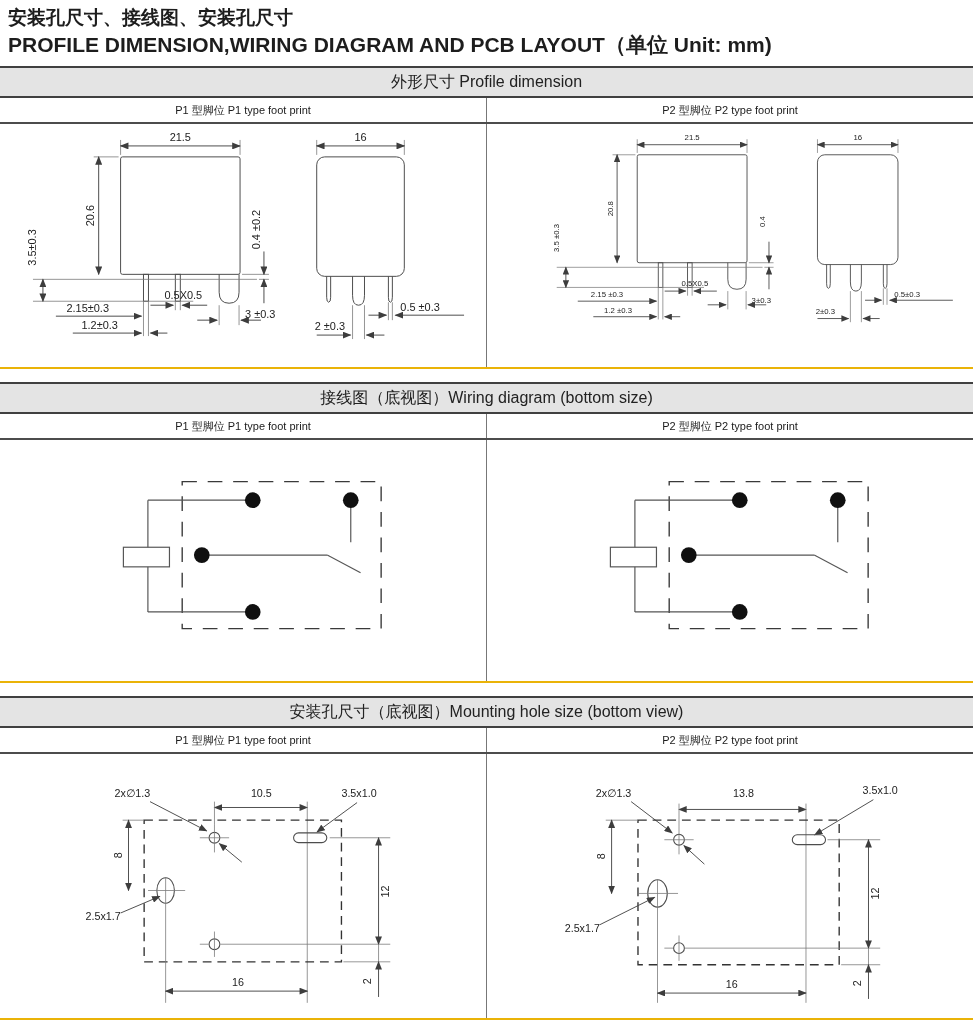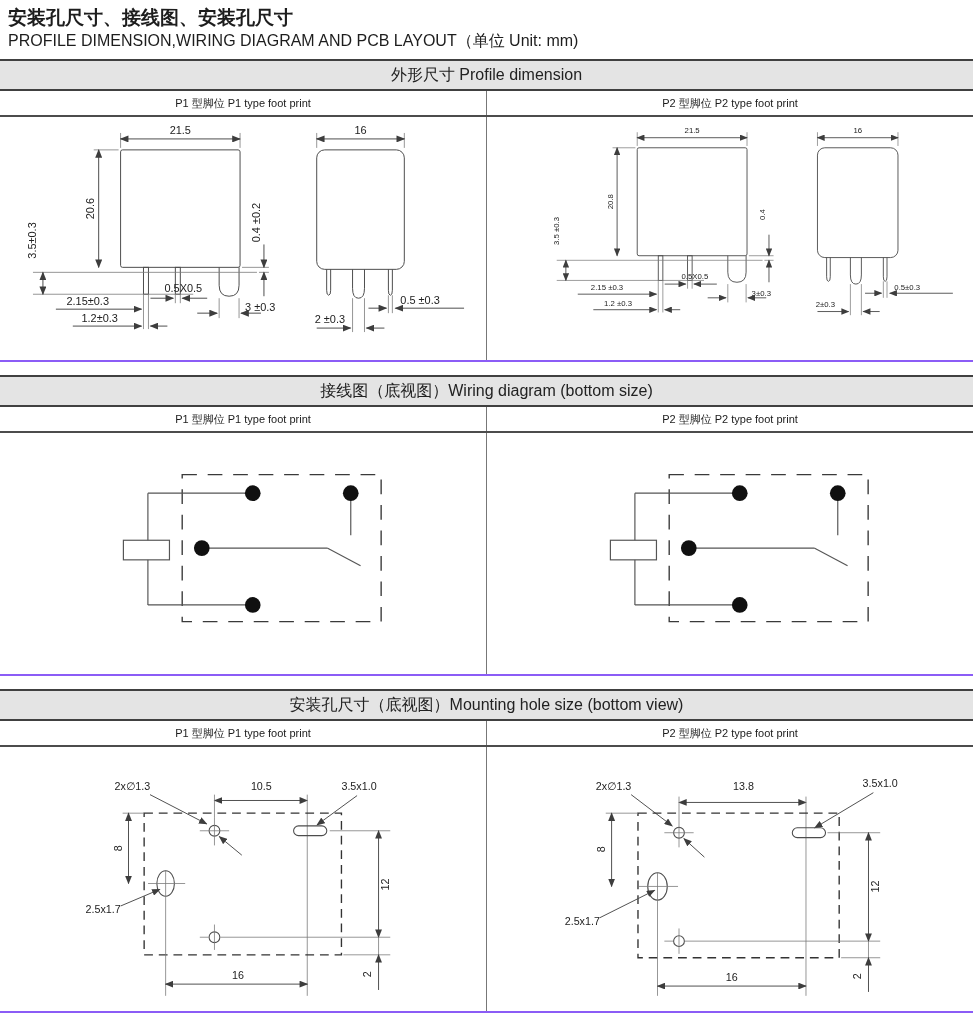--- a/index.html
+++ b/index.html
@@ -1,20 +1,20 @@
 <!DOCTYPE html>
 <html><head>
 <meta charset="utf-8">
 <style>
   html,body{margin:0;padding:0;background:#fff;}
   body{width:973px;height:1024px;overflow:hidden;font-family:"Liberation Sans","DejaVu Sans",sans-serif;color:#1d1d1d;}
   .title-block{padding:6px 10px 8px 8px;}
   .title-zh{font-size:19px;font-weight:bold;line-height:1.3;}
-  .title-en{font-size:16px;font-weight:normal;line-height:1.3;}
-  .section{margin-bottom:13px;border-bottom:2px solid #8b5cf6;}
+  .title-en{font-size:21px;font-weight:bold;line-height:1.3;}
+  .section{margin-bottom:13px;border-bottom:2px solid #eab308;}
   .band{background:#e4e4e4;border-top:2px solid #404040;border-bottom:2px solid #404040;
         text-align:center;font-size:16px;padding:4px 0 3px 0;color:#222;}
   .subhead{display:flex;border-bottom:2px solid #4c4c4c;}
   .subhead .cell{width:50%;text-align:center;font-size:11px;padding:5px 0 4px 0;color:#1b1b1b;}
   .subhead .cell + .cell{border-left:1px solid #777;}
   .cols{display:flex;}
   .col{width:50%;display:flex;justify-content:flex-end;align-items:flex-start;}
   .col + .col{border-left:1px solid #777;}
   .profile-body .col{height:237px;padding-top:6px;}
   .wiring-body .col{height:227px;padding-top:14px;}

